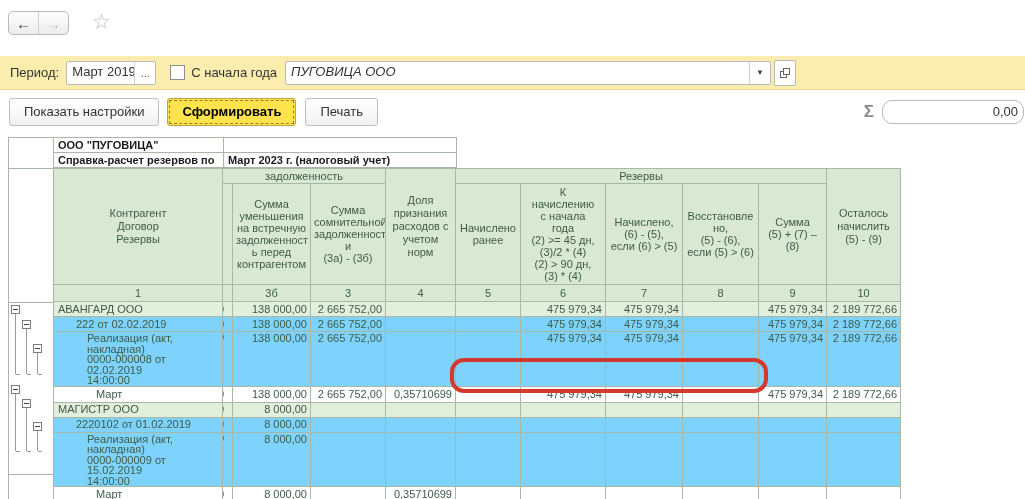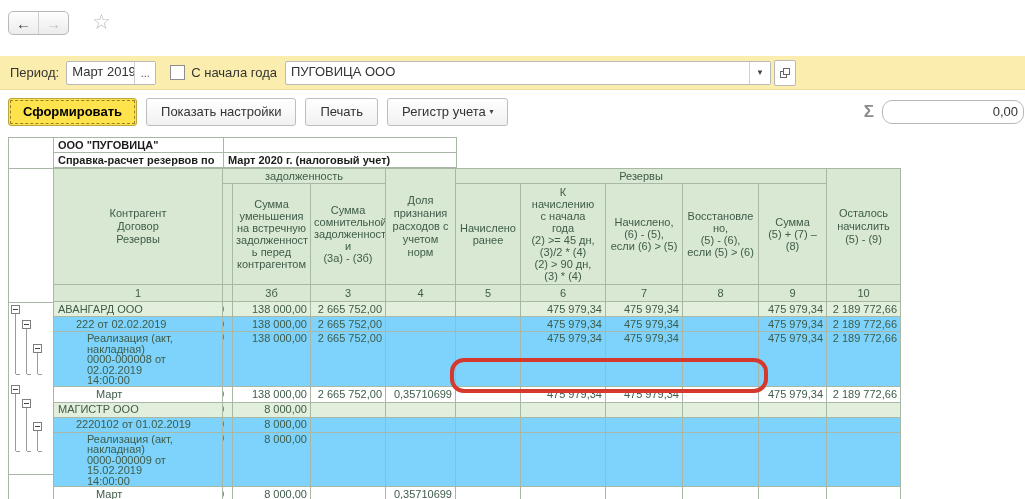--- a/index.html
+++ b/index.html
@@ -17,21 +17,21 @@
   
   .pbar{position:absolute;left:0;top:56px;width:1025px;height:33px;background:#fbedad;border-bottom:1px solid #eddd9a;display:flex;align-items:center;}
   .pbar .lab{font-size:13px;color:#333;margin-left:10px;}
   .field{display:flex;background:#fff;border:1px solid #b9b9b9;border-radius:2px;height:22px;align-items:stretch;}
   .field .txt{font-size:13px;padding:2px 5px;white-space:nowrap;overflow:hidden;}
   .field .btn{width:20px;border-left:1px solid #cfcfcf;display:flex;align-items:center;justify-content:center;font-size:11px;color:#555;background:#fff;}
   .period-field{margin-left:7px;width:88px;}
   .period-field .txt{flex:1;}
   .cbx{width:13px;height:13px;background:#fff;border:1px solid #8e8e8e;margin-left:14px;}
   .cbx-lab{font-size:13px;margin-left:6px;white-space:nowrap;}
-  .company-field{margin-left:8px;width:484px;}
+  .company-field{margin-left:8px;width:484px;font-style:italic;}
   .company-field .txt{flex:1;}
   .caret{font-size:8px;color:#444;}
   .sq-btn{width:20px;height:24px;margin-left:3px;background:#fff;border:1px solid #b9b9b9;border-radius:2px;display:flex;align-items:center;justify-content:center;}
 
   
   .tbar{position:absolute;left:0;top:96px;width:1025px;height:31px;display:flex;align-items:center;}
   .tbtn{height:26px;border:1px solid #bdbdbd;border-radius:3px;background:linear-gradient(#fff,#f1f1f1);
         font-size:13px;color:#333;display:flex;align-items:center;justify-content:center;padding:0 14px;margin-left:9px;white-space:nowrap;}
   .tbtn.primary{margin-left:8px;background:#ffe34d;border:1px solid #bfa43a;outline:1px dashed #93802a;outline-offset:-3px;font-weight:bold;color:#000;}
   .sigma{margin-left:auto;font-size:17px;font-weight:bold;color:#8a8a8a;}
@@ -111,26 +111,23 @@
     </div>
     <div class="sq-btn">
       <svg width="12" height="12">
         <rect x="1.5" y="4.5" width="6" height="6" fill="none" stroke="#666"></rect>
         <rect x="4.5" y="1.5" width="6" height="6" fill="#fff" stroke="#666"></rect>
       </svg>
     </div>
   </div>
 
   <div class="tbar">
+    <div class="tbtn">Показать настройки</div>
     <div class="tbtn primary">Сформировать</div>
-    <div class="tbtn">Показать настройки</div>
     <div class="tbtn">Печать</div>
-    <div class="tbtn">
-      <span>Регистр учета</span>&nbsp;<span class="caret">▾</span>
-    </div>
     <span class="sigma">Σ</span>
     <div class="sum-field">
         <span>0,00</span>
       </div>
   </div>
 
   <div class="report">
     <div class="strip"></div>
     <div class="ssep" style="top:31px"></div>
     <div class="ssep" style="top:165px"></div>
@@ -161,21 +158,21 @@
           <col style="width:170px">
           <col style="width:233px">
         </colgroup>
       <tbody>
           <tr>
         <td>ООО "ПУГОВИЦА"</td>
         <td></td>
       </tr>
       <tr>
         <td>Справка-расчет резервов по</td>
-        <td>Март 2020 г. (налоговый учет)</td>
+        <td>Март 2023 г. (налоговый учет)</td>
       </tr>
     </tbody>
       </table>
 
     <table class="grid">
       <colgroup>
         <col style="width:169px">
           <col style="width:10px">
           <col style="width:78px">
           <col style="width:75px">

